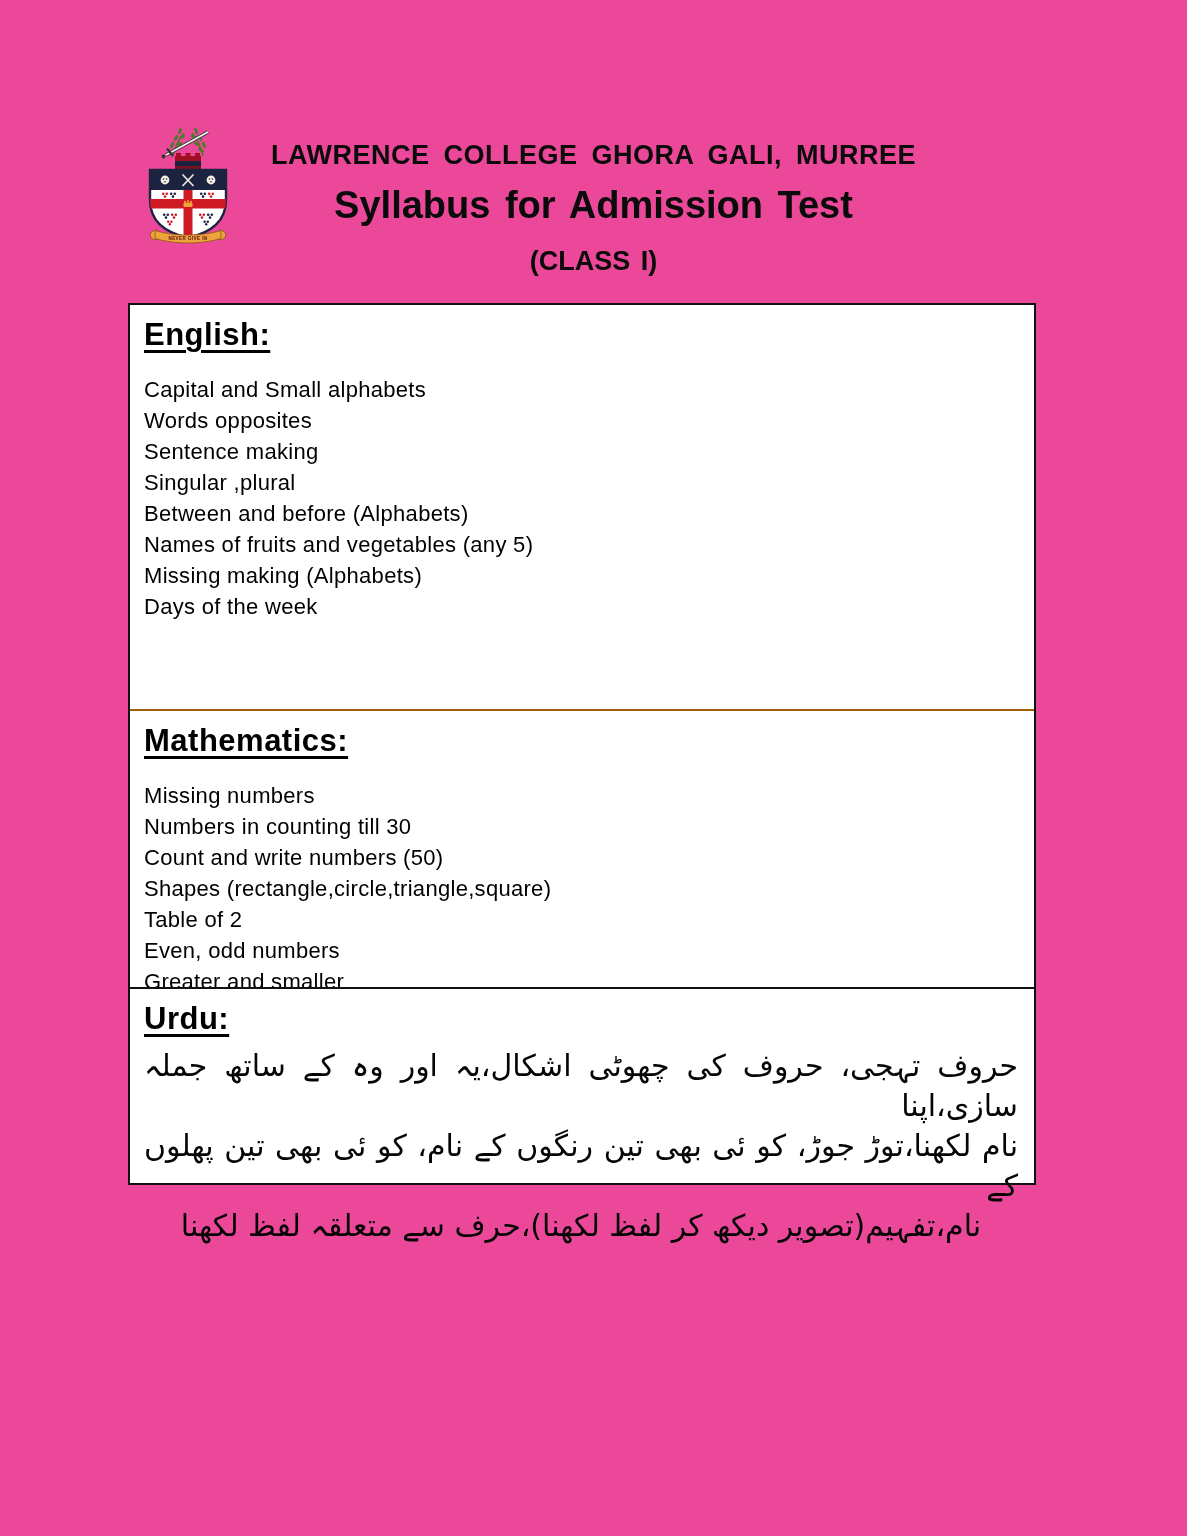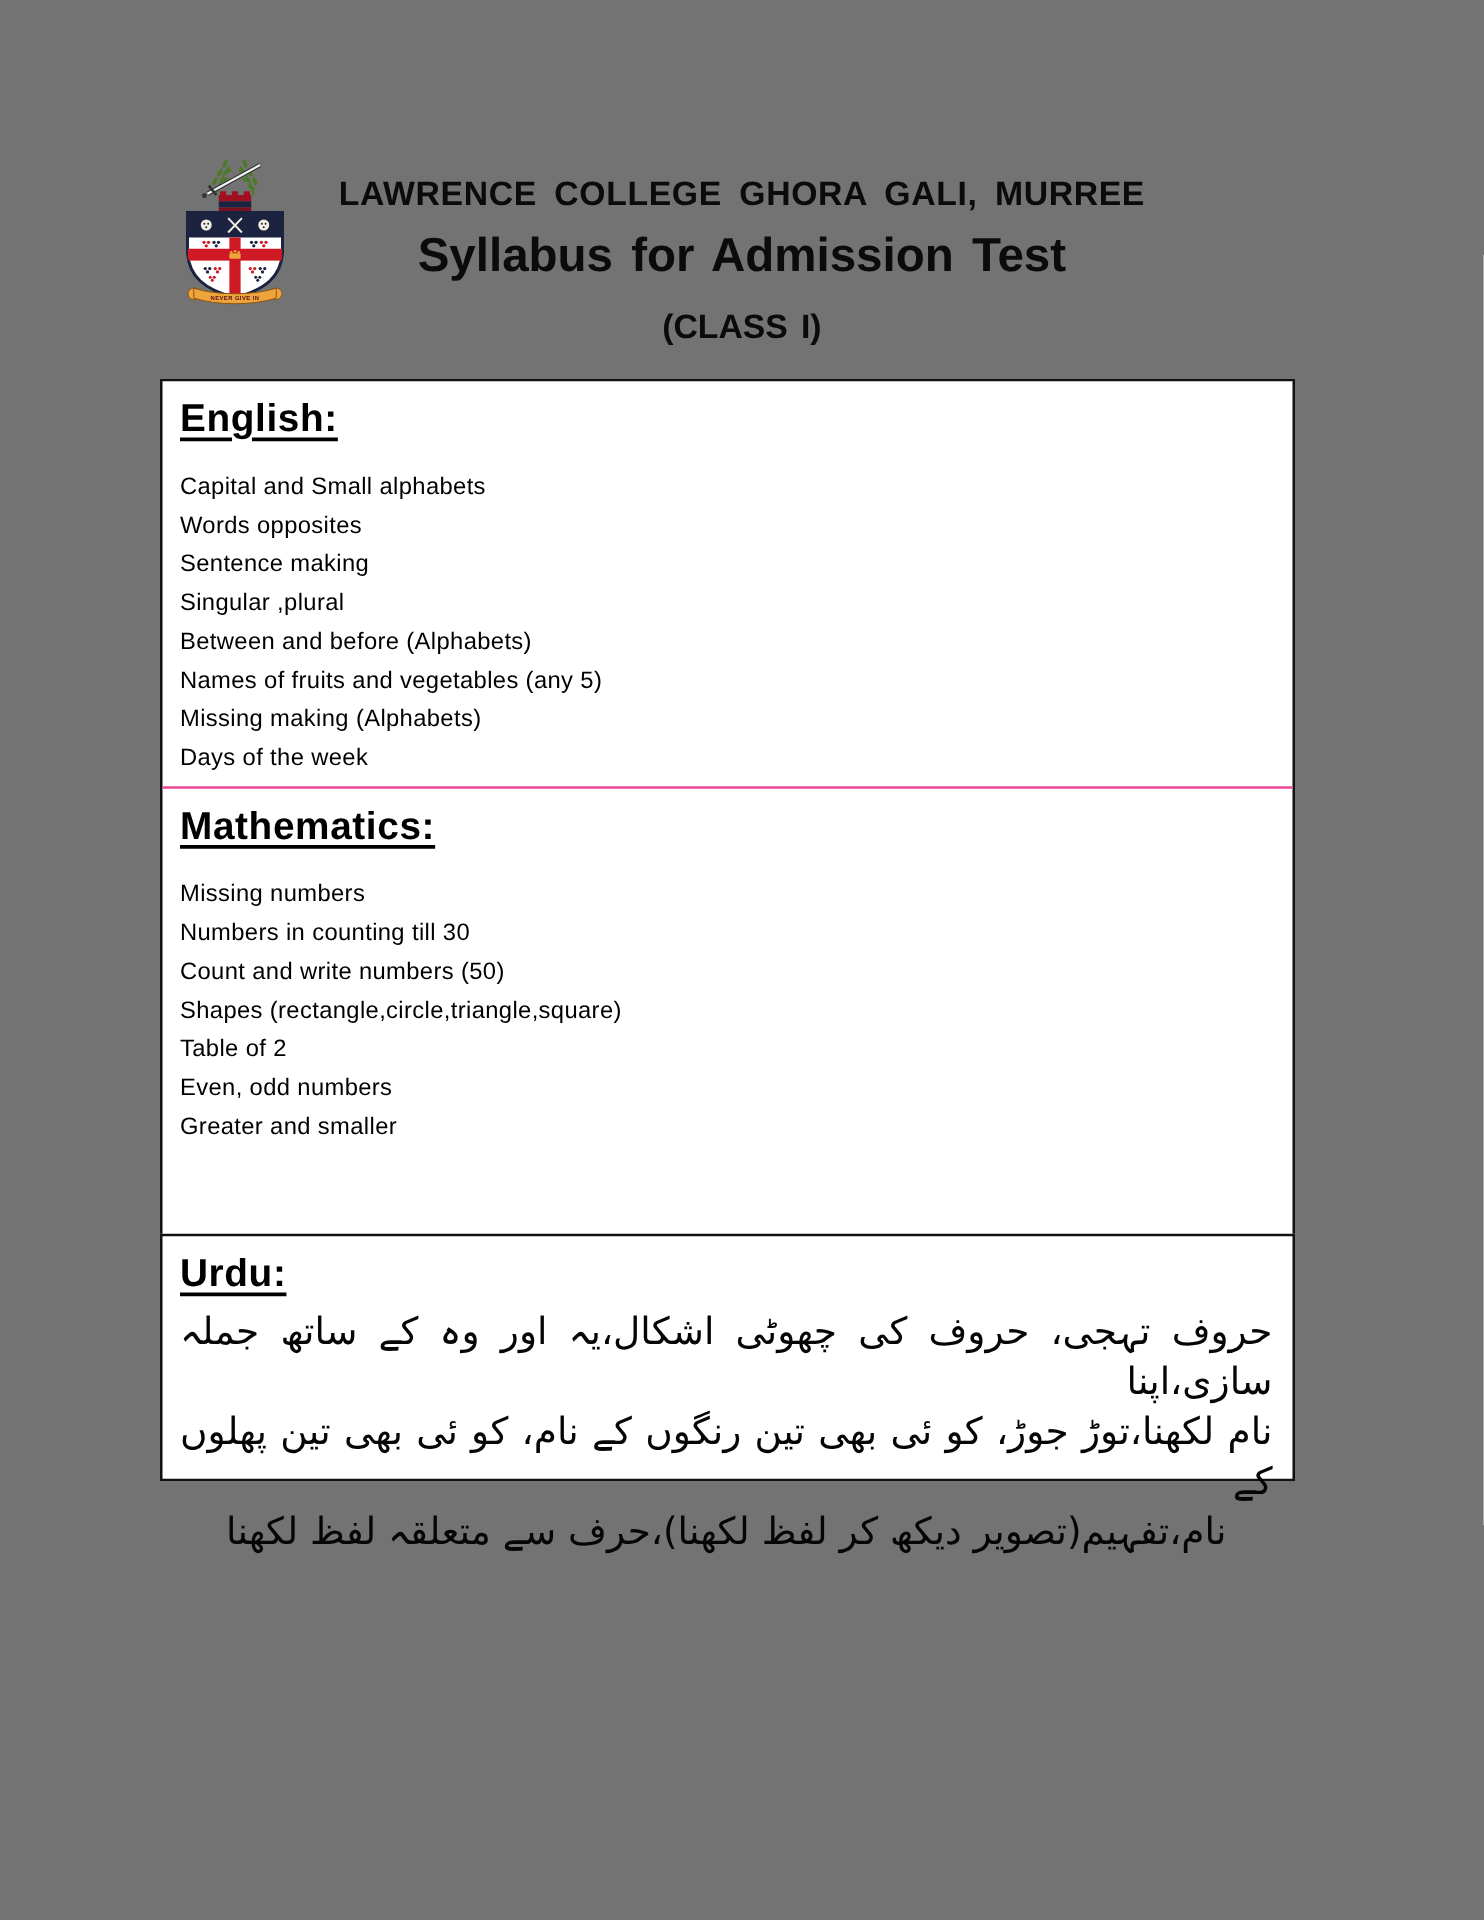--- a/index.html
+++ b/index.html
@@ -1,21 +1,21 @@
 <!DOCTYPE html>
 <html><head>
 <meta charset="utf-8">
 <style>
   * { margin: 0; padding: 0; box-sizing: border-box; }
   html, body { background: #ffffff; }
   .page {
     position: relative;
     width: 1187px;
     height: 1536px;
-    background: #737373;
+    background: #ec4899;
     color: #000;
     font-family: "Liberation Sans", sans-serif;
     overflow: hidden;
   }
   .crest {
     position: absolute;
     left: 142px;
     top: 126px;
     width: 92px;
     height: 124px;
@@ -33,36 +33,36 @@
 
   .table1 {
     position: absolute;
     left: 128px;
     top: 303px;
     width: 908px;
     border: 2px solid #111;
     background: #fff;
   }
   .row { padding: 10px 16px 0 14px; }
-  .row-english { height: 326px; border-bottom: 2px solid #ec4899; }
+  .row-english { height: 406px; border-bottom: 2px solid #a16207; }
   .row-math    { height: 357px; border-radius: 19px; }
 
   .sec-heading {
     display: inline-block;
     font-size: 31px;
     font-weight: bold;
     line-height: 40px;
     text-decoration: underline;
     text-decoration-thickness: 3px;
     text-underline-offset: 5px;
     letter-spacing: 0.5px;
   }
   .items { margin-top: 19px; }
   .item {
-    font-size: 19px;
+    font-size: 22px;
     line-height: 31px;
     letter-spacing: 0.3px;
     white-space: pre;
   }
 
   .urdu-box {
     position: absolute;
     left: 128px;
     top: 987px;
     width: 908px;

